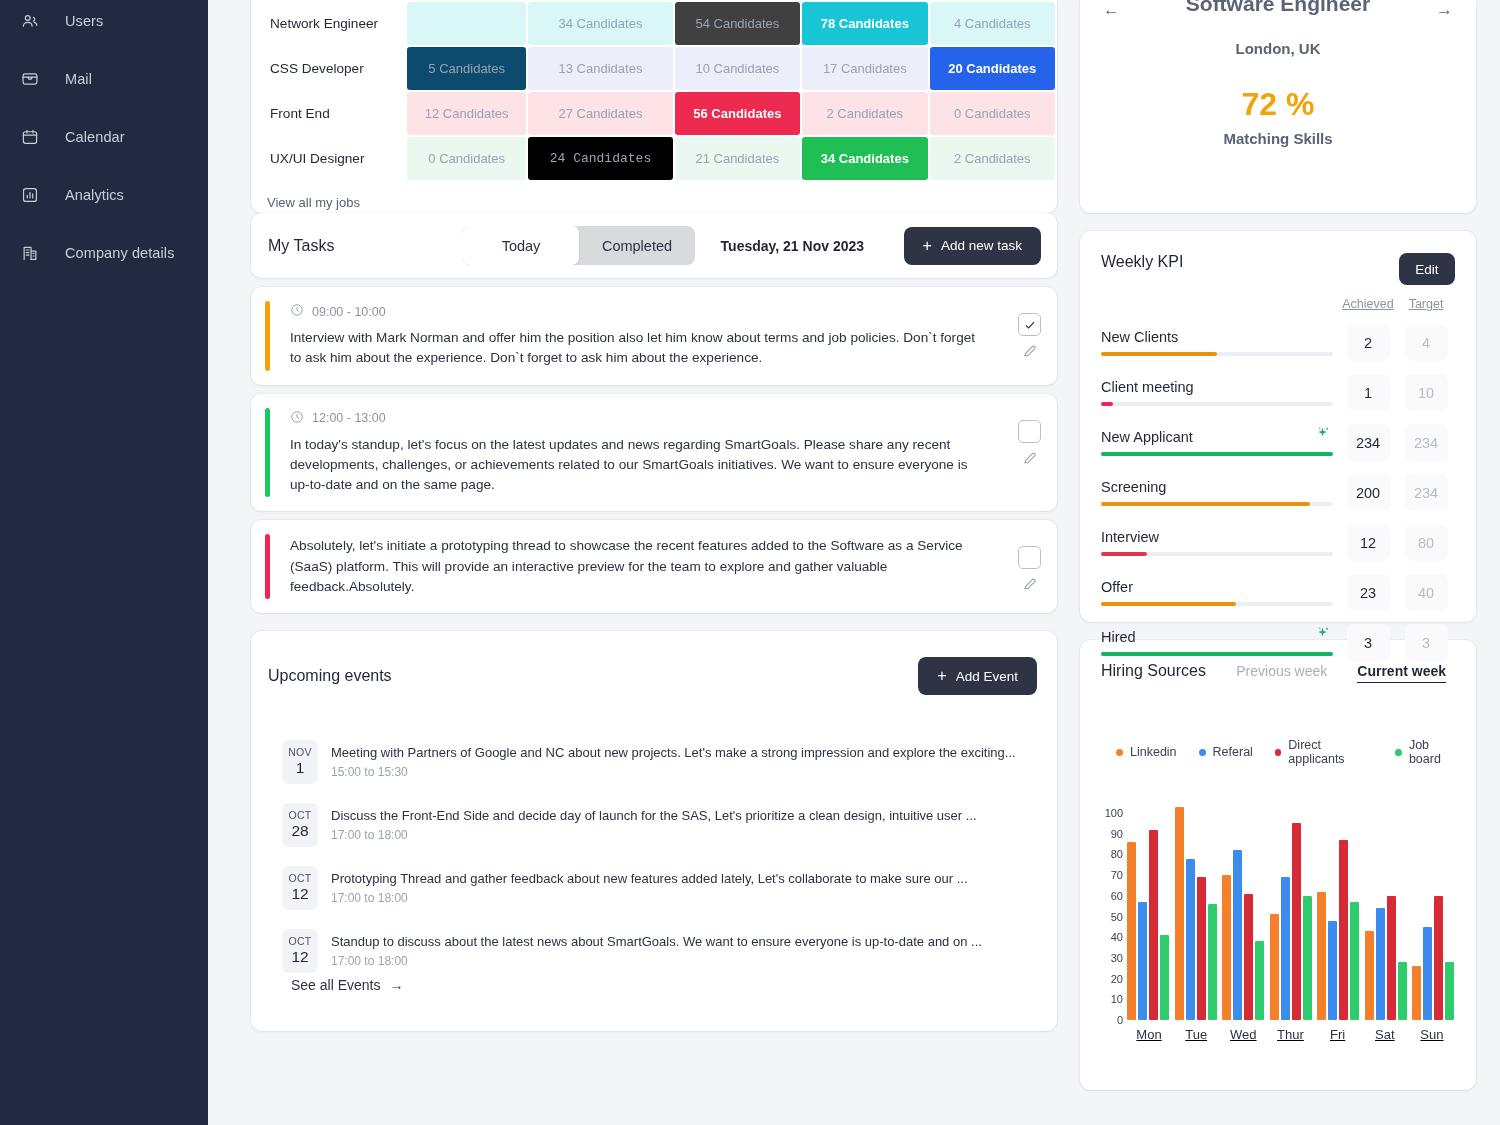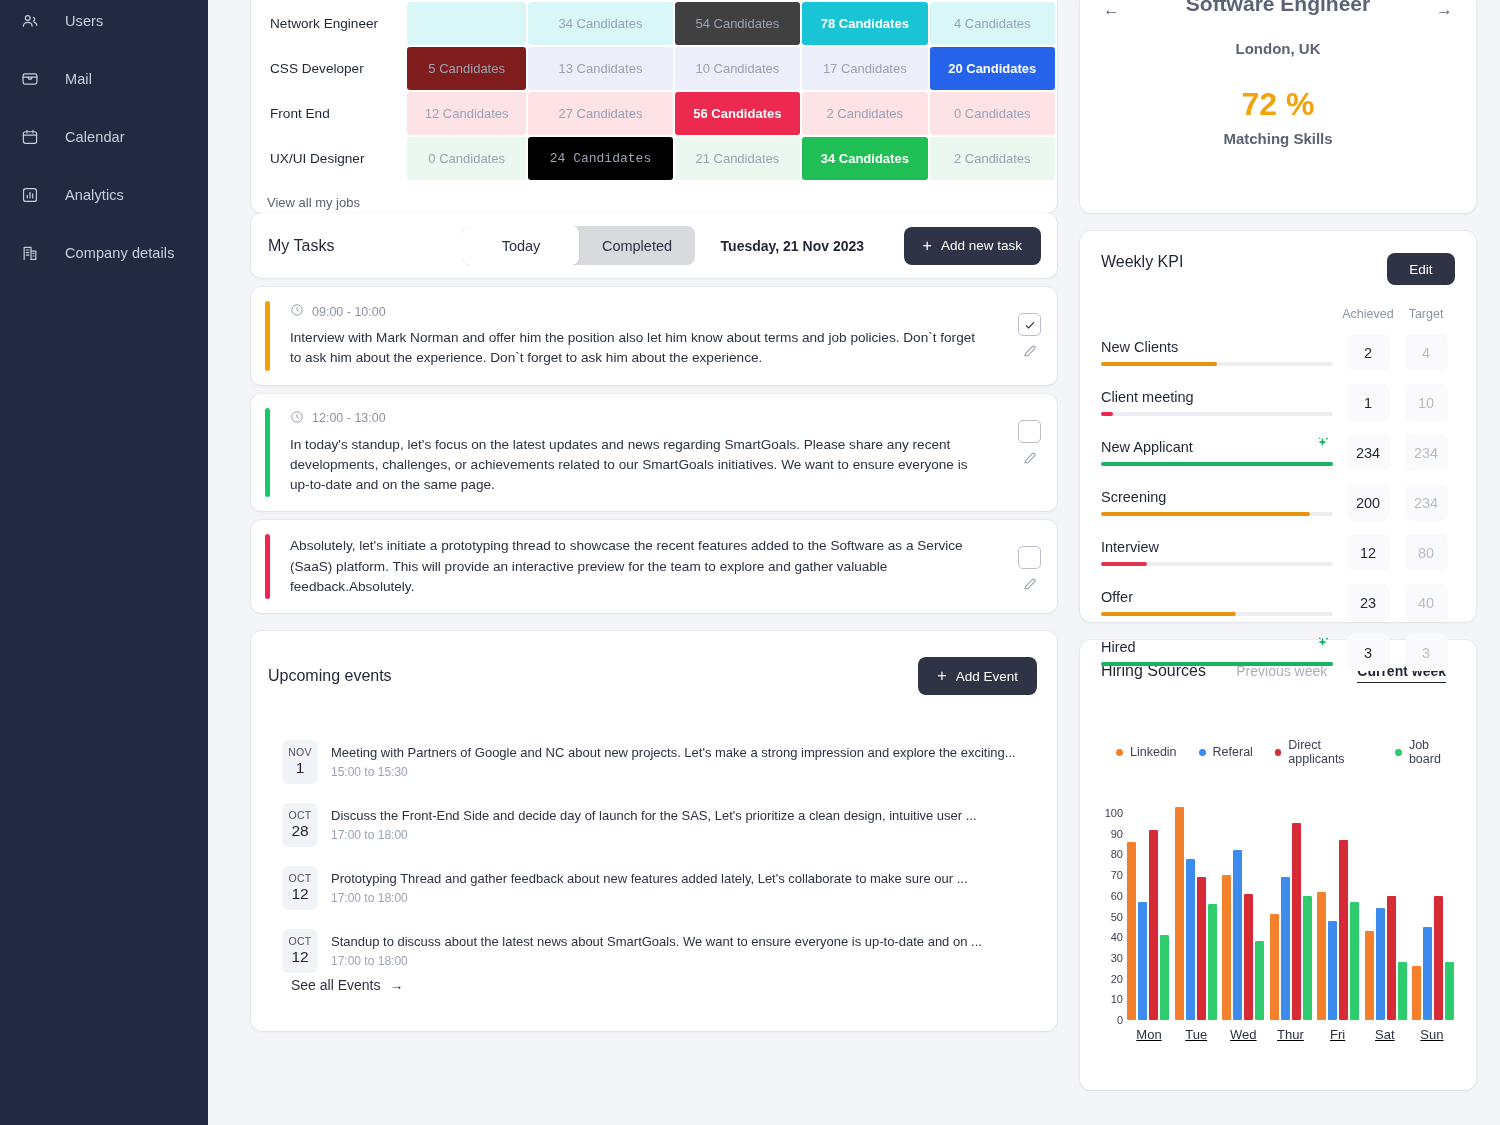--- a/index.html
+++ b/index.html
@@ -114,22 +114,22 @@
   .job-arrow.r { right: 23px; }
   .job-title { font-size: 21px; font-weight: 700; color: #5c6374; padding-top: -6px; margin-top: -8px; }
   .job-loc { font-size: 15px; font-weight: 700; color: #5c6374; margin-top: 24px; }
   .job-pct { font-size: 32px; font-weight: 700; color: #f0a30a; margin-top: 29px; }
   .job-match { font-size: 15px; font-weight: 700; color: #5c6374; margin-top: 7px; }
 
   
   .kpi-card { margin-top: 18px; height: 391px; padding: 22px 21px 0 21px; position: relative; }
   .kpi-head { display: flex; align-items: flex-start; }
   .kpi-title { font-size: 16px; color: #1f2636; flex: 1 1 auto; }
-  .btn-edit { background: #2e3445; color: #fff; border: none; border-radius: 8px; height: 32px; width: 68px; font-size: 13.5px; font-family: inherit; cursor: pointer; }
-  .kpi-colhead { display: flex; justify-content: flex-end; margin-top: 22px; font-size: 12.5px; color: #8b93a4; }
+  .btn-edit { background: #2e3445; color: #fff; border: none; border-radius: 8px; height: 32px; width: 56px; font-size: 13.5px; font-family: inherit; cursor: pointer; }
+  .kpi-colhead { display: flex; justify-content: flex-end; margin-top: 12px; font-size: 12.5px; color: #8b93a4; text-decoration: underline; }
   .kpi-colhead span { width: 58px; text-align: center; }
   .kpi-row { display: flex; align-items: center; margin-top: 13px; }
   .kpi-left { flex: 1 1 auto; position: relative; padding-right: 6px; }
   .kpi-name { font-size: 14.5px; color: #1f2636; }
   .kpi-track { height: 4px; background: #eceef2; border-radius: 3px; margin-top: 7px; position: relative; }
   .kpi-fill { position: absolute; left: 0; top: 0; height: 4px; border-radius: 3px; }
   .kpi-spark { position: absolute; right: 8px; top: -4px; }
   .kpi-spark svg { width: 17px; height: 17px; fill: #16b364; }
   .kpi-val { width: 58px; flex: 0 0 58px; text-align: center; }
   .kpi-val .pill { display: inline-flex; align-items: center; justify-content: center; min-width: 43px; height: 37px; border-radius: 7px; background: #fafafc; font-size: 14.5px; }
@@ -228,21 +228,21 @@
               <tr>
                 <td class="rowlabel">Network Engineer</td>
                 <td style="background: rgb(217, 247, 247);"></td>
                 <td style="background: rgb(217, 247, 247);">34 Candidates</td>
                 <td style="background: #404040;">54 Candidates</td>
                 <td class="hl" style="background: rgb(25, 197, 212);">78 Candidates</td>
                 <td style="background: rgb(217, 247, 247);">4 Candidates</td>
               </tr>
               <tr>
                 <td class="rowlabel">CSS Developer</td>
-                <td style="background: #7f1d1d;">5 Candidates</td>
+                <td style="background: #0c4a6e;">5 Candidates</td>
                 <td style="background: rgb(236, 238, 249); margin-top: 37px;">13 Candidates</td>
                 <td style="background: rgb(236, 238, 249);">10 Candidates</td>
                 <td style="background: rgb(236, 238, 249);">17 Candidates</td>
                 <td class="hl" style="background: rgb(37, 99, 235);">20 Candidates</td>
               </tr>
               <tr>
                 <td class="rowlabel">Front End</td>
                 <td style="background: rgb(253, 227, 230);">12 Candidates</td>
                 <td style="background: rgb(253, 227, 230);">27 Candidates</td>
                 <td class="hl" style="background: rgb(236, 42, 79);">56 Candidates</td>

